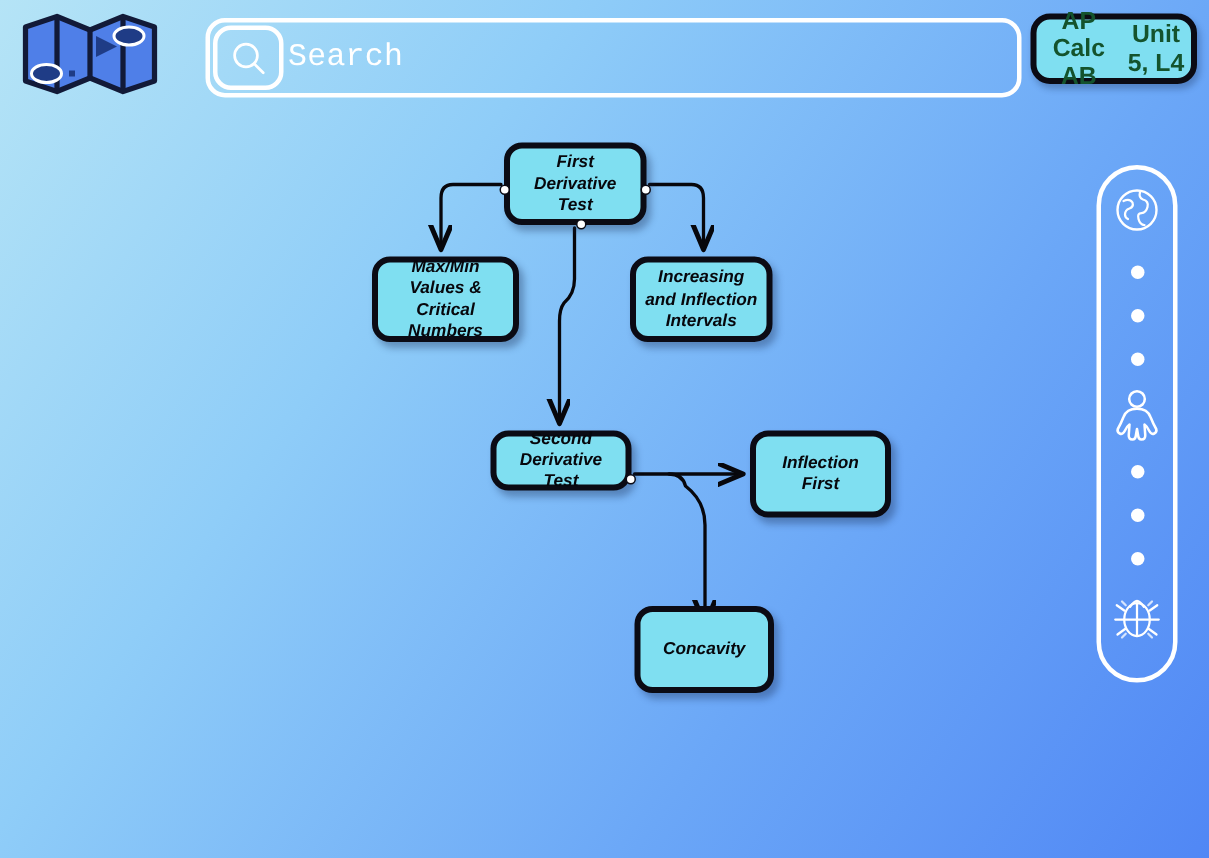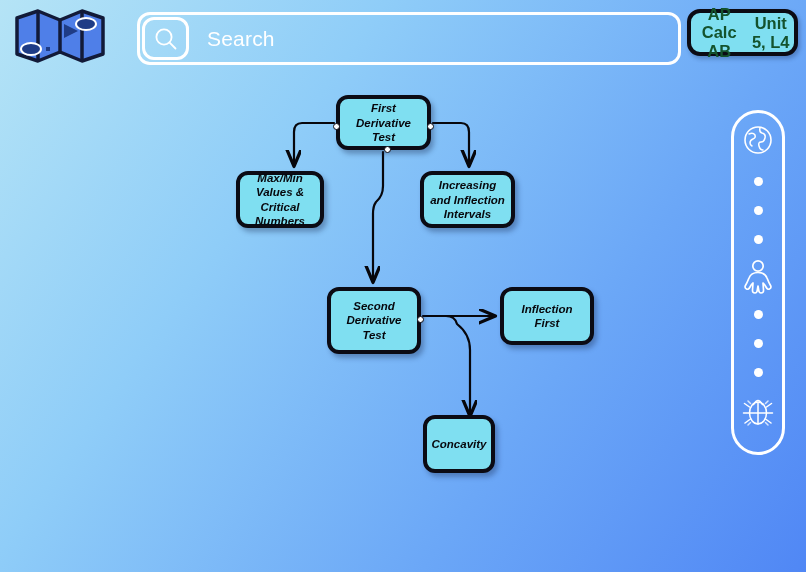--- a/index.html
+++ b/index.html
@@ -52,22 +52,22 @@
     justify-content: center;
     flex: none;
   }
   #search-input {
     flex: 1;
     border: none;
     outline: none;
     background: transparent;
     color: #ffffff;
     font-size: 21px;
-    font-family: Liberation Sans, sans-serif;
-    padding-left: 18px;
+    font-family: Liberation Mono, monospace;
+    padding-left: 3px;
     letter-spacing: 0.2px;
   }
   #search-input::placeholder { color: #ffffff; opacity: 1; }
 
   
   #unit-badge {
     position: absolute;
     left: 687px; top: 9px;
     width: 111px; height: 47px;
     background: #7fdff1;
@@ -208,38 +208,38 @@
     </g>
   </svg>
 
   <div class="node" style="left:336px; top:17px; width:95px; height:55px;">
     <span>First Derivative Test</span>
     <span class="port" style="left:-7px; top:24px;"></span>
     <span class="port" style="right:-7px; top:24px;"></span>
     <span class="port" style="left:44px; bottom:-7px;"></span>
   </div>
 
-  <div class="node" style="left:236px; top:93px; width:88px; height:57px;">
+  <div class="node" style="left:248px; top:93px; width:98px; height:57px;">
     <span>Max/Min Values &amp; Critical Numbers</span>
   </div>
 
   <div class="node" style="left:420px; top:93px; width:95px; height:57px;">
     <span>Increasing and Inflection Intervals</span>
   </div>
 
-  <div class="node" style="left:327px; top:209px; width:94px; height:67px;">
+  <div class="node" style="left:327px; top:209px; width:94px; height:40px;">
     <span>Second Derivative Test</span>
     <span class="port" style="right:-7px; top:25px;"></span>
   </div>
 
   <div class="node" style="left:500px; top:209px; width:94px; height:58px;">
     <span>Inflection First</span>
   </div>
 
-  <div class="node" style="left:423px; top:337px; width:72px; height:58px;">
+  <div class="node" style="left:423px; top:326px; width:93px; height:58px;">
     <span>Concavity</span>
   </div>
 </div>
 
 <div id="toolbar">
 
   <div class="tool-icon">
     <svg width="34" height="34" viewBox="0 0 34 34">
       <circle cx="17" cy="17" r="13" fill="none" stroke="#ffffff" stroke-width="1.6"></circle>
       <path d="M8,11 Q12,9 14,12 Q15,15 12,16 Q9,17 9,20 Q9,22 11,23" fill="none" stroke="#ffffff" stroke-width="1.5" stroke-linecap="round"></path>

